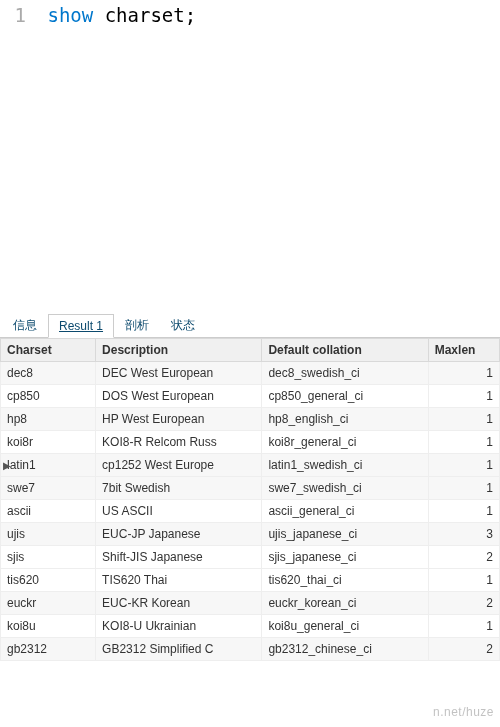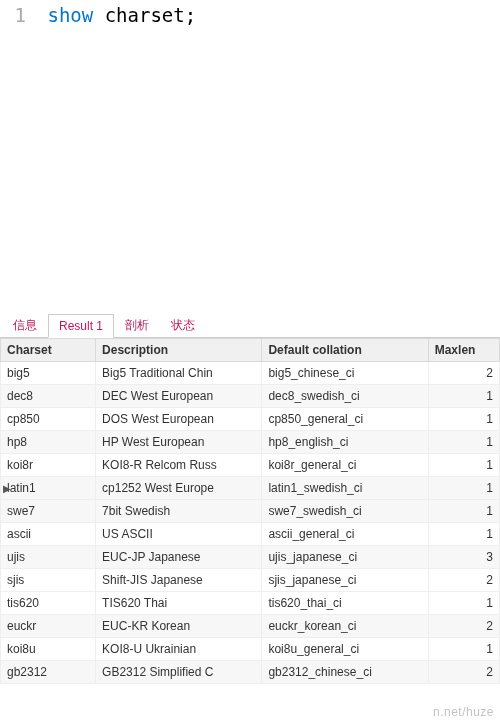--- a/index.html
+++ b/index.html
@@ -19,27 +19,28 @@
 }
 .code-line { display: inline-block; }
 .kw { color: #0077cc; }
 .ident { color: #000; }
 .tabs {
   display: flex; align-items: flex-end; height: 28px;
   border-bottom: 1px solid #ccc; background: #fff;
   padding-left: 2px;
 }
 .tab {
-  padding: 4px 10px; font-size: 12px; color: #be185d;
+  padding: 4px 10px; font-size: 12px; color: #0c4a6e;
   border: 1px solid transparent; border-bottom: none;
   cursor: pointer; position: relative; top: 1px;
 }
 .tab.active {
   border: 1px solid #ccc; border-bottom: 1px solid #fff;
   background: #fff;
+  text-decoration: underline;
 }
 .grid { width: 100%; border-collapse: collapse; }
 .grid th {
   text-align: left; font-weight: bold;
   background: #f0f0f0; border: 1px solid #d9d9d9;
   padding: 4px 6px; font-size: 12px;
 }
 .grid td {
   border: 1px solid #eee; padding: 4px 6px;
   white-space: nowrap; overflow: hidden;
@@ -83,26 +84,20 @@
   <table class="grid">
     <thead>
       <tr>
         <th class="col-charset">Charset</th>
         <th class="col-desc">Description</th>
         <th class="col-coll">Default collation</th>
         <th class="col-max">Maxlen</th>
       </tr>
     </thead>
     <tbody id="grid-body">
-        <tr>
-          <td class="col-charset">big5</td>
-          <td class="col-desc">Big5 Traditional Chin</td>
-          <td class="col-coll">big5_chinese_ci</td>
-          <td class="col-max num">2</td>
-        </tr>
         <tr class="alt">
           <td class="col-charset">dec8</td>
           <td class="col-desc">DEC West European</td>
           <td class="col-coll">dec8_swedish_ci</td>
           <td class="col-max num">1</td>
         </tr>
         <tr>
           <td class="col-charset">cp850</td>
           <td class="col-desc">DOS West European</td>
           <td class="col-coll">cp850_general_ci</td>

